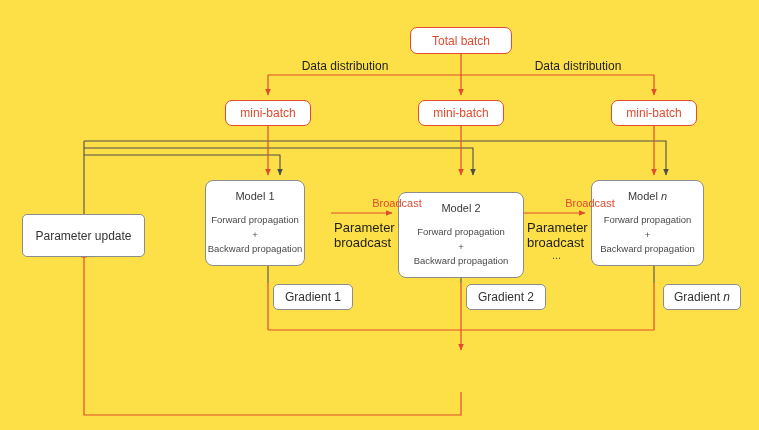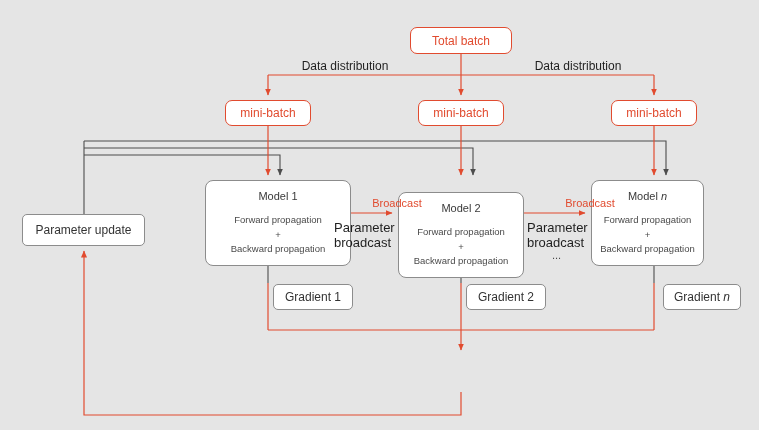--- a/index.html
+++ b/index.html
@@ -1,21 +1,21 @@
 <!DOCTYPE html>
 <html style="--accent: #E14B2F; --line_dark: #4D4D4D; --box_border: #8C8C8C; --text: #262626;"><head>
 <meta charset="utf-8">
 <style>
   * { box-sizing: border-box; }
   html, body { margin: 0; padding: 0; background: #ffffff; }
   .canvas {
     position: relative;
     width: 759px;
     height: 430px;
-    background: #e5e5e5;
+    background: #fde047;
     font-family: "Liberation Sans", sans-serif;
     color: var(--text, #262626);
     overflow: hidden;
   }
   .wires { position: absolute; left: 0; top: 0; }
   .node {
     position: absolute;
     background: #ffffff;
     display: flex;
     align-items: center;
@@ -94,21 +94,21 @@
 
   <div class="node accent-box" style="left:410px;top:27px;width:102px;height:27px;">Total batch</div>
 
   <div class="lbl center" style="left:345px;top:59px;">Data distribution</div>
   <div class="lbl center" style="left:578px;top:59px;">Data distribution</div>
 
   <div class="node accent-box" style="left:225px;top:100px;width:86px;height:26px;">mini-batch</div>
   <div class="node accent-box" style="left:418px;top:100px;width:86px;height:26px;">mini-batch</div>
   <div class="node accent-box" style="left:611px;top:100px;width:86px;height:26px;">mini-batch</div>
 
-  <div class="node gray-box model" style="left:205px;top:180px;width:146px;height:86px;">
+  <div class="node gray-box model" style="left:205px;top:180px;width:100px;height:86px;">
     <div class="mtitle">
       <span>Model</span><span class="idx">1</span>
     </div>
     <div class="mbody">
       <div>Forward propagation</div>
       <div>+</div>
       <div>Backward propagation</div>
     </div>
   </div>
 
@@ -134,21 +134,21 @@
     </div>
   </div>
 
   <div class="lbl center accent-text" style="left:364px;top:197px;">Broadcast</div>
   <div class="note" style="left:334px;top:220px;">Parameter broadcast</div>
 
   <div class="lbl center accent-text" style="left:557px;top:197px;">Broadcast</div>
   <div class="note" style="left:527px;top:220px;">Parameter broadcast</div>
   <div class="ellipsis" style="left:552px;top:249px;">...</div>
 
-  <div class="node gray-box" style="left:22px;top:214px;width:123px;height:32px;">Parameter update</div>
+  <div class="node gray-box" style="left:22px;top:214px;width:123px;height:43px;">Parameter update</div>
 
   <div class="node gray-box" style="left:273px;top:284px;width:80px;height:26px;">
     <span>Gradient</span>
       <span class="idx">1</span>
   </div>
   <div class="node gray-box" style="left:466px;top:284px;width:80px;height:26px;">
     <span>Gradient</span>
       <span class="idx">2</span>
   </div>
   <div class="node gray-box" style="left:663px;top:284px;width:78px;height:26px;">

